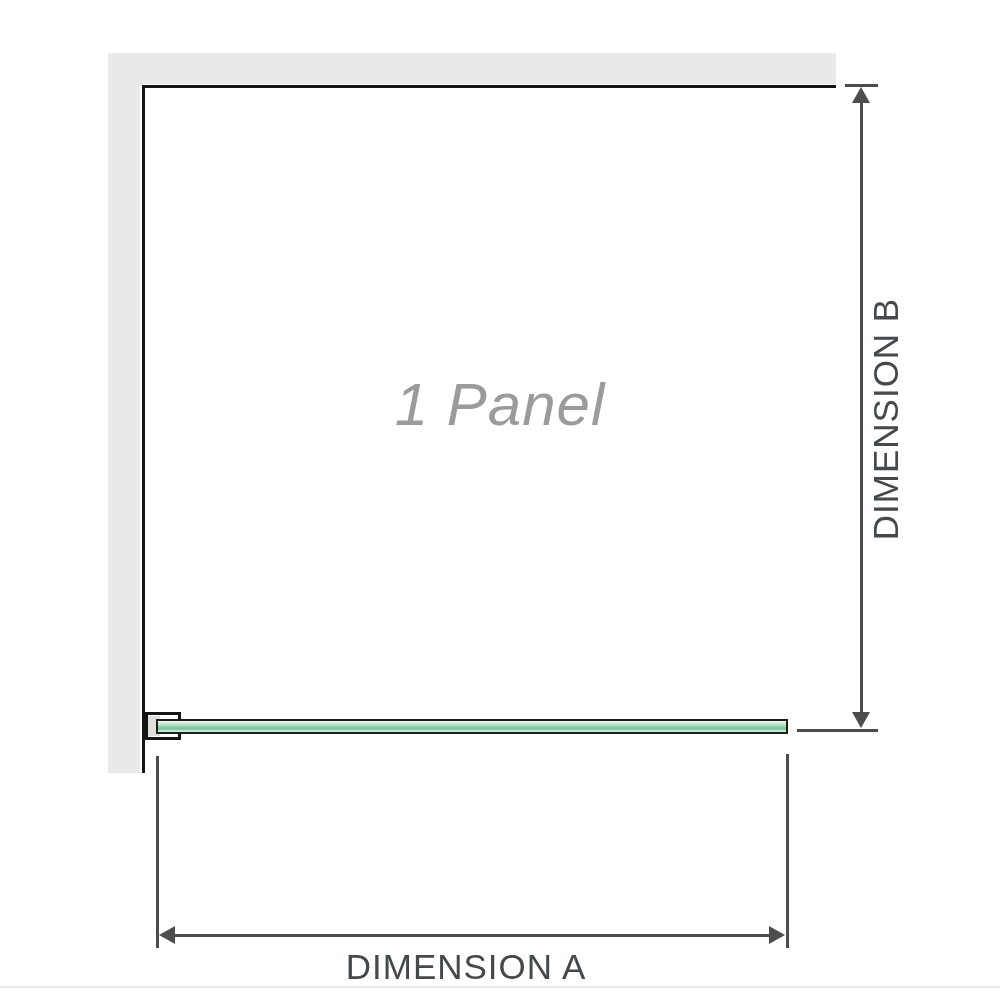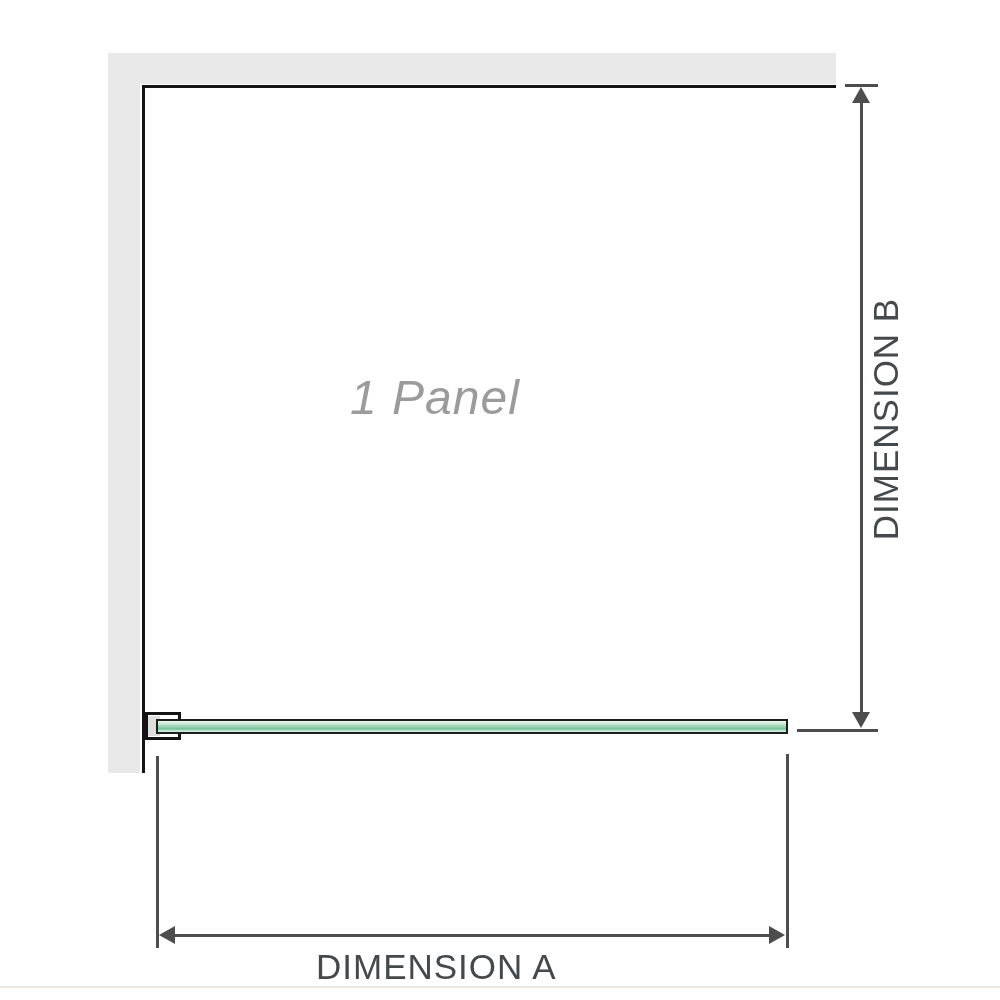--- a/index.html
+++ b/index.html
@@ -23,22 +23,22 @@
   .wall-v { left: 108px; top: 53px; width: 32px; height: 720px; }
 
   
   .edge { background: var(--panel-outline, #141414); }
   .edge-top  { left: 142px; top: 85px; width: 694px; height: 3px; }
   .edge-left { left: 142px; top: 85px; width: 3px;  height: 688px; }
 
   
   .panel-label {
     left: 350px; top: 370px; width: 300px;
-    text-align: left;
-    font-size: 48px;
+    text-align: center;
+    font-size: 60px;
     font-style: italic;
     letter-spacing: 1px;
     color: var(--panel-label-text, #9b9b9b);
   }
 
   
   .dim { background: var(--dimension-line, #4d4d4d); }
   .dimb-line { left: 860px; top: 92px; width: 3px; height: 632px; }
   .dimb-tick-top    { left: 845px; top: 84px;  width: 33px; height: 3px; }
   .dimb-tick-bottom { left: 797px; top: 729px; width: 81px; height: 3px; }
@@ -76,20 +76,21 @@
   
   .dim-label {
     color: var(--dimension-text, #45494c);
     font-size: 35px;
     font-weight: 300;
     letter-spacing: 1px;
     white-space: nowrap;
   }
   .dima-label {
     left: 316px; top: 947px; width: 300px;
+    text-align: center;
   }
   .dimb-label {
     left: 736px; top: 400px; width: 300px; height: 38px;
     line-height: 38px;
     text-align: center;
     transform: rotate(-90deg);
   }
 
   
   .clamp {

